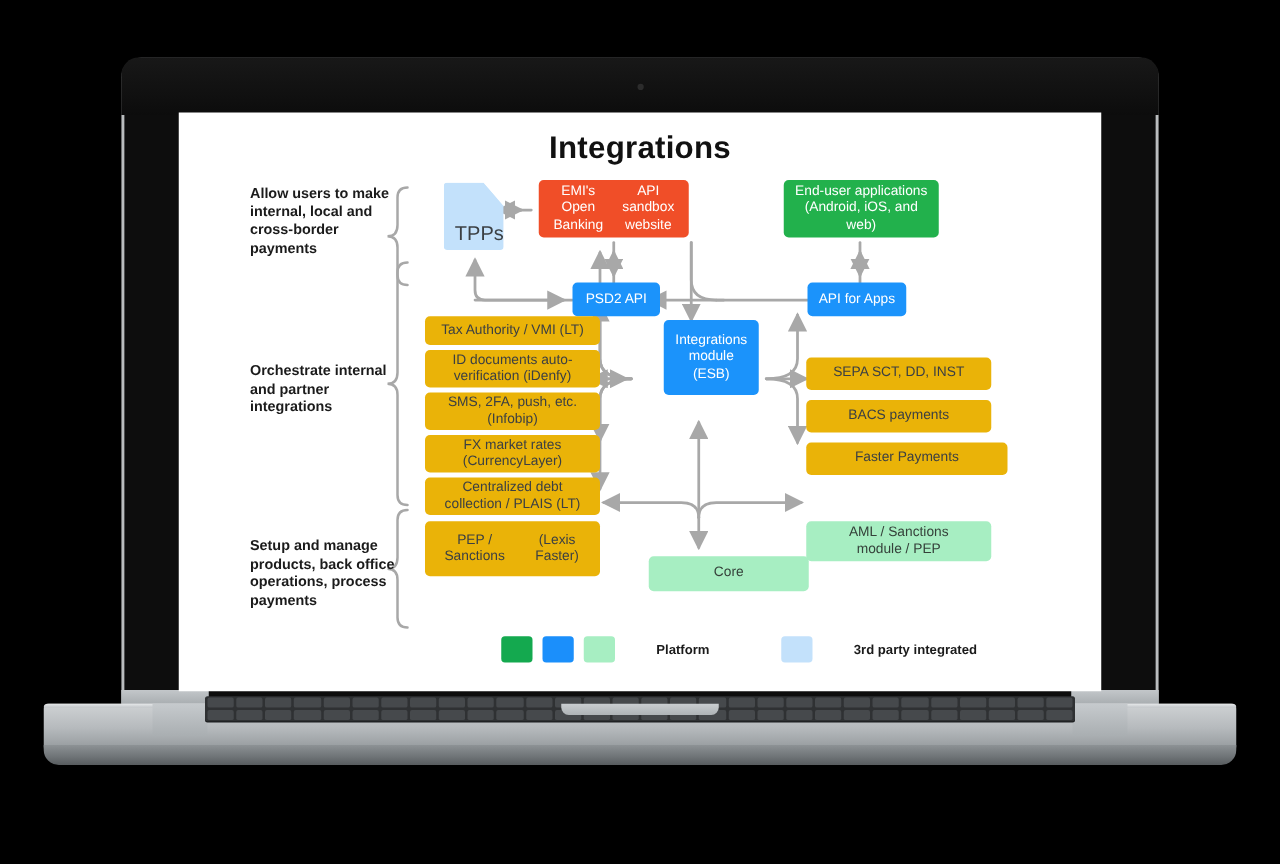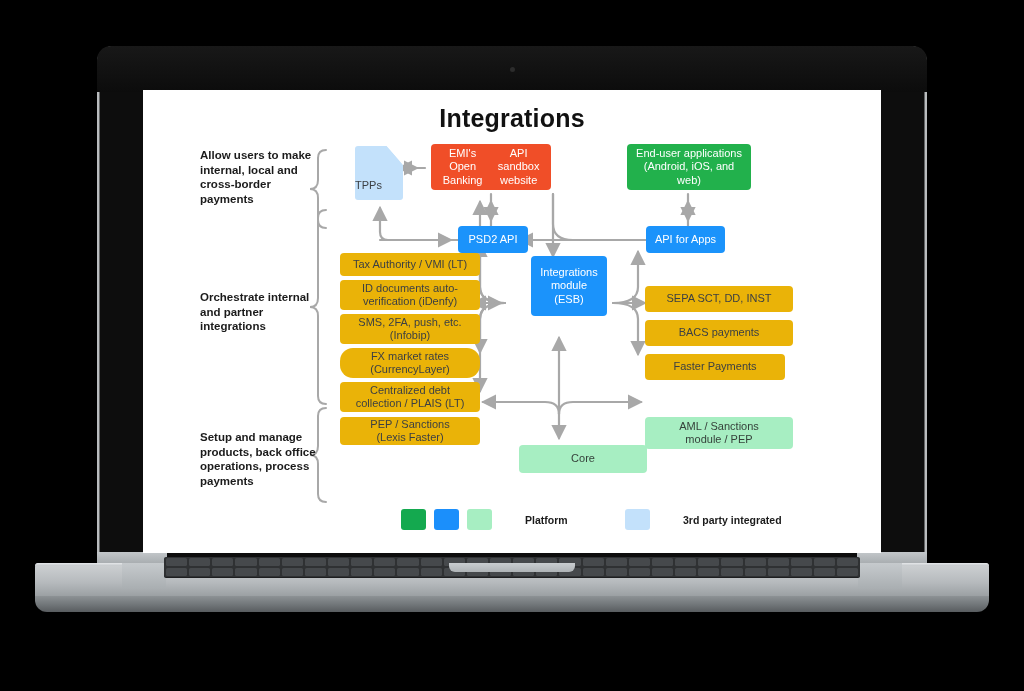--- a/index.html
+++ b/index.html
@@ -88,21 +88,21 @@
   .tpp{
     position:absolute;background:#c3e1fb;
     clip-path:polygon(0 0, 66% 0, 100% 34%, 100% 100%, 0 100%);
     border-radius:3px;
   }
   .tpp-fold{
     position:absolute;background:#fff;
     clip-path:polygon(100% 0, 100% 100%, 0 0);
   }
   .tpp-text{
-    position:absolute;text-align:left;font-size:11px;color:#3b3f43;
+    position:absolute;text-align:right;font-size:16px;color:#3b3f43;
   }
 
   
   .legend{position:absolute;left:0;top:419px;width:738px;height:30px;}
   .sw{position:absolute;width:25px;height:21px;border-radius:3px;}
   .lg-text{position:absolute;font-size:10.5px;font-weight:bold;color:#1b1b1b;top:5px;padding-left:24px;}
 </style>
 </head>
 <body>
 
@@ -214,38 +214,38 @@
       <div class="node n-lblue" style="left:197px;top:190px;width:140px;height:30px;flex-direction:column;">
         <span>ID documents auto-</span>
         <span>verification (iDenfy)</span>
       </div>
 
       <div class="node n-lblue" style="left:197px;top:224px;width:140px;height:30px;flex-direction:column;">
         <span>SMS, 2FA, push, etc.</span>
         <span>(Infobip)</span>
       </div>
 
-      <div class="node n-lblue" style="left:197px;top:258px;width:140px;height:30px;flex-direction:column;border-radius:13px;">
+      <div class="node n-lblue" style="left:197px;top:258px;width:140px;height:30px;flex-direction:column;">
         <span>FX market rates</span>
         <span>(CurrencyLayer)</span>
       </div>
 
       <div class="node n-lblue" style="left:197px;top:292px;width:140px;height:30px;flex-direction:column;">
         <span>Centralized debt</span>
         <span>collection / PLAIS (LT)</span>
       </div>
 
-      <div class="node n-lblue" style="left:197px;top:327px;width:140px;height:28px;flex-direction:column;">
+      <div class="node n-lblue" style="left:197px;top:327px;width:140px;height:44px;flex-direction:row;">
         <span>PEP / Sanctions</span>
         <span>(Lexis Faster)</span>
       </div>
 
       <div class="node n-lblue" style="left:502px;top:196px;width:148px;height:26px;">SEPA SCT, DD, INST</div>
       <div class="node n-lblue" style="left:502px;top:230px;width:148px;height:26px;">BACS payments</div>
-      <div class="node n-lblue" style="left:502px;top:264px;width:140px;height:26px;">Faster Payments</div>
+      <div class="node n-lblue" style="left:502px;top:264px;width:161px;height:26px;">Faster Payments</div>
 
       <div class="node n-lgreen" style="left:502px;top:327px;width:148px;height:32px;flex-direction:column;">
         <span>AML / Sanctions</span>
         <span>module / PEP</span>
       </div>
 
       <div class="node n-lgreen" style="left:376px;top:355px;width:128px;height:28px;">Core</div>
 
       <div class="legend">
         <div class="sw" style="left:258px;top:0;background:#14a94f;"></div>

